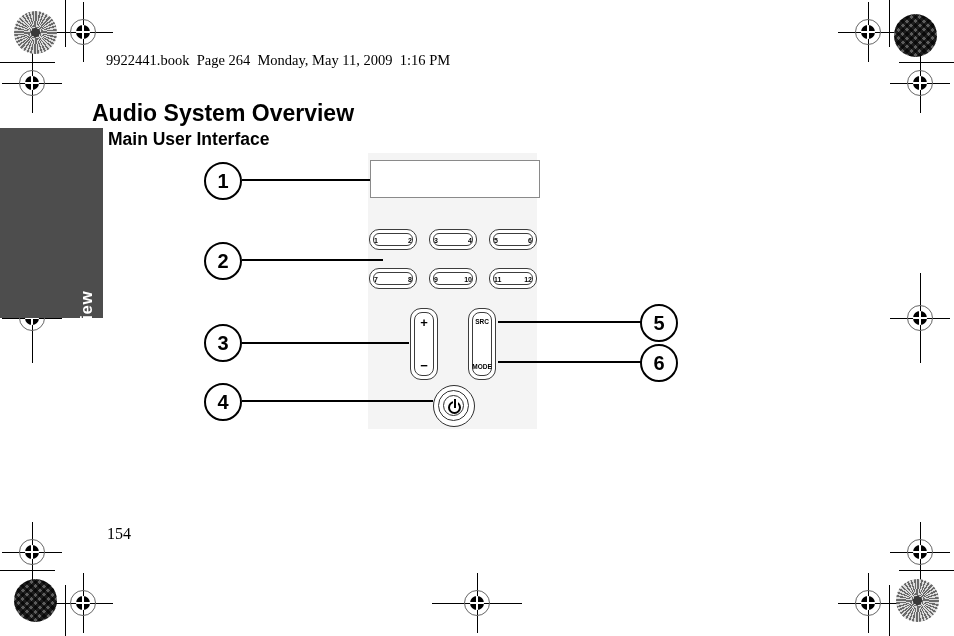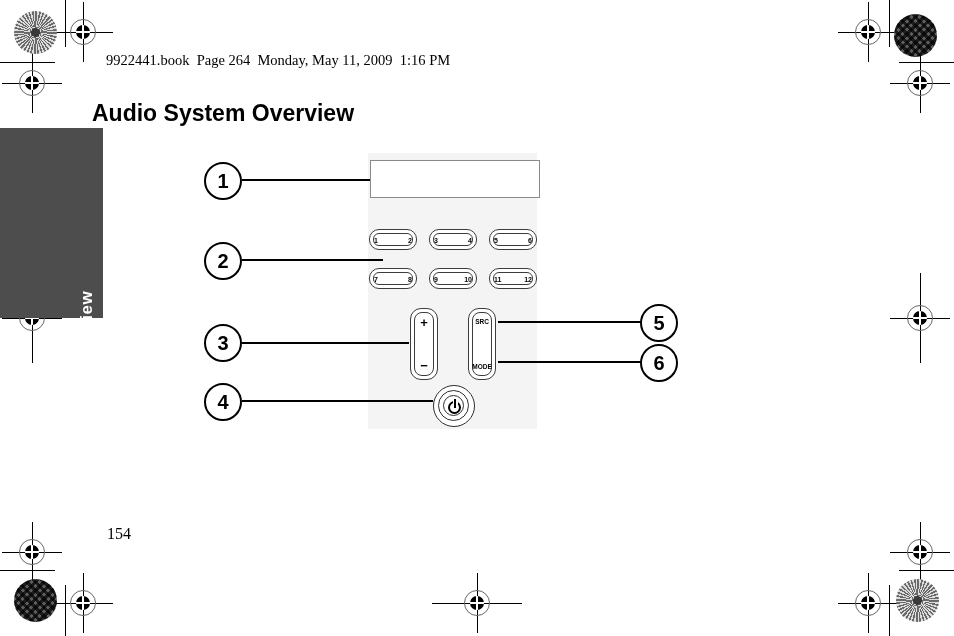--- a/index.html
+++ b/index.html
@@ -173,20 +173,21 @@
   <div class="halftone burst" style="left:896px; top:579px;"></div>
 
   <div class="header-text">9922441.book  Page 264  Monday, May 11, 2009  1:16 PM</div>
   <div class="page-number">154</div>
 
   <div class="sidebar-tab">
     <span class="label">Audio Overview</span>
   </div>
 
   <div class="title">Audio System Overview</div>
+  <div class="subtitle">Main User Interface</div>
 
   <div class="device-panel"></div>
   <div class="display"></div>
 
   <div class="preset" style="left:369px; top:229px;">
     <span class="pad"></span>
     <span class="num l">1</span>
     <span class="num r">2</span>
   </div>
   <div class="preset" style="left:429px; top:229px;">

